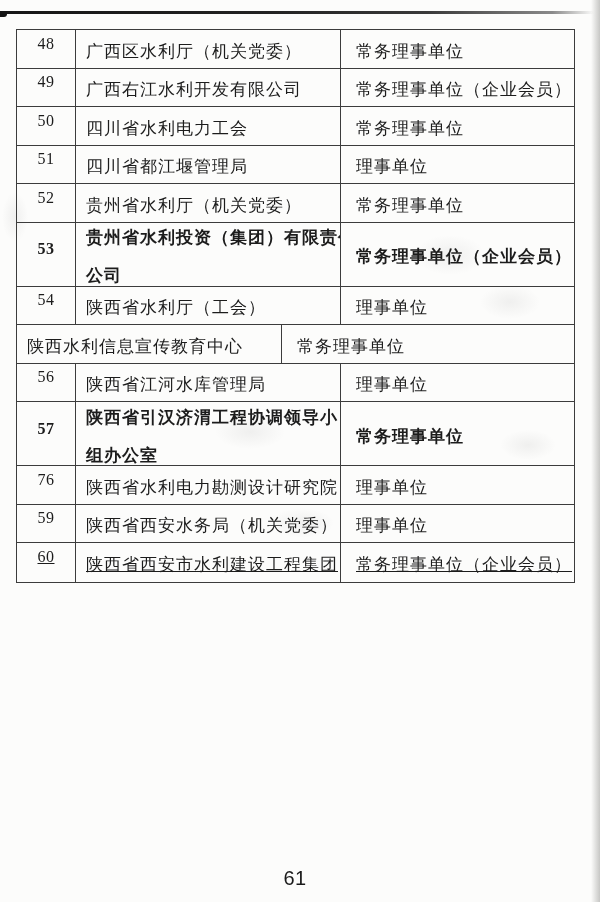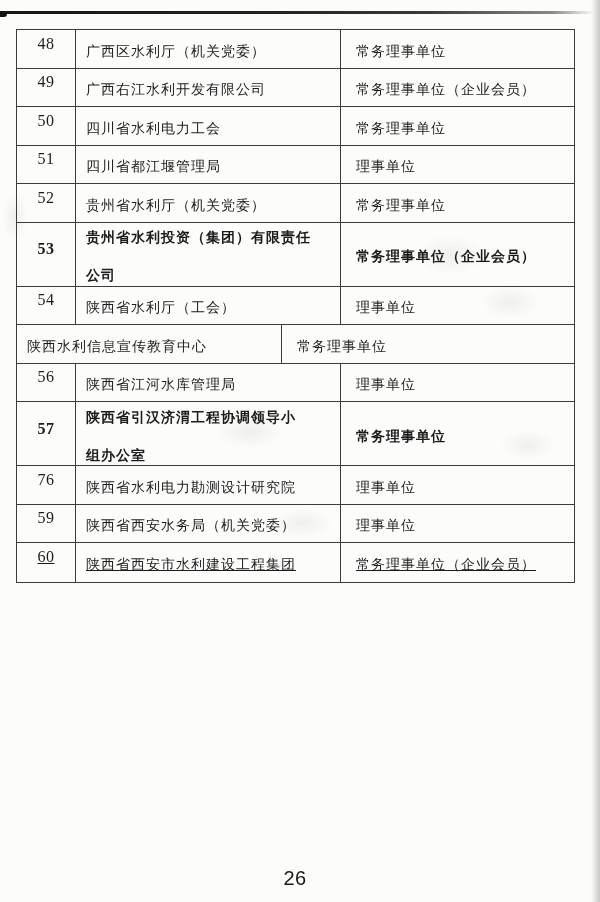--- a/index.html
+++ b/index.html
@@ -76,21 +76,21 @@
     box-sizing: border-box;
     border-bottom: 1.5px solid #3c3c3c;
   }
   .tr.double { height: 64px; font-weight: bold; }
   .tr:last-child { border-bottom: none; text-decoration: underline; }
 
   .td {
     box-sizing: border-box;
     display: flex;
     align-items: center;
-    font-size: 14px;
+    font-size: 17px;
     letter-spacing: 1px;
     line-height: 38px;
     white-space: pre;
     overflow: hidden;
   }
   .td.no {
     width: 59px;
     justify-content: center;
     border-right: 1.5px solid #3c3c3c;
     font-size: 16px;
@@ -211,13 +211,13 @@
     <div class="td type">理事单位</div>
   </div>
 
   <div class="tr">
     <div class="td no">60</div>
     <div class="td name">陕西省西安市水利建设工程集团</div>
     <div class="td type">常务理事单位（企业会员）</div>
   </div>
 </div>
 
-<div class="page-number">26</div>
+<div class="page-number">61</div>
 
 </body></html>

